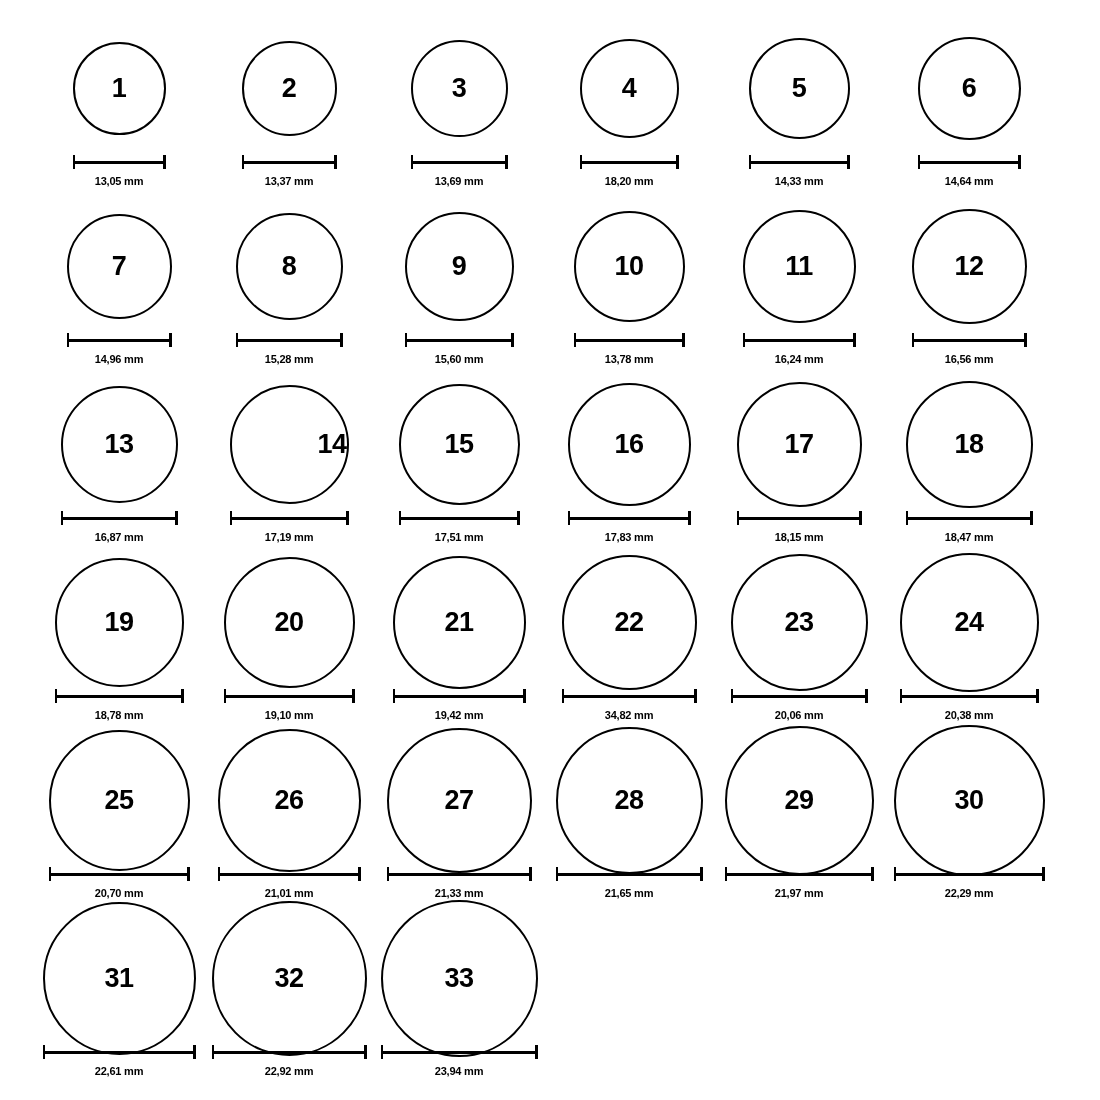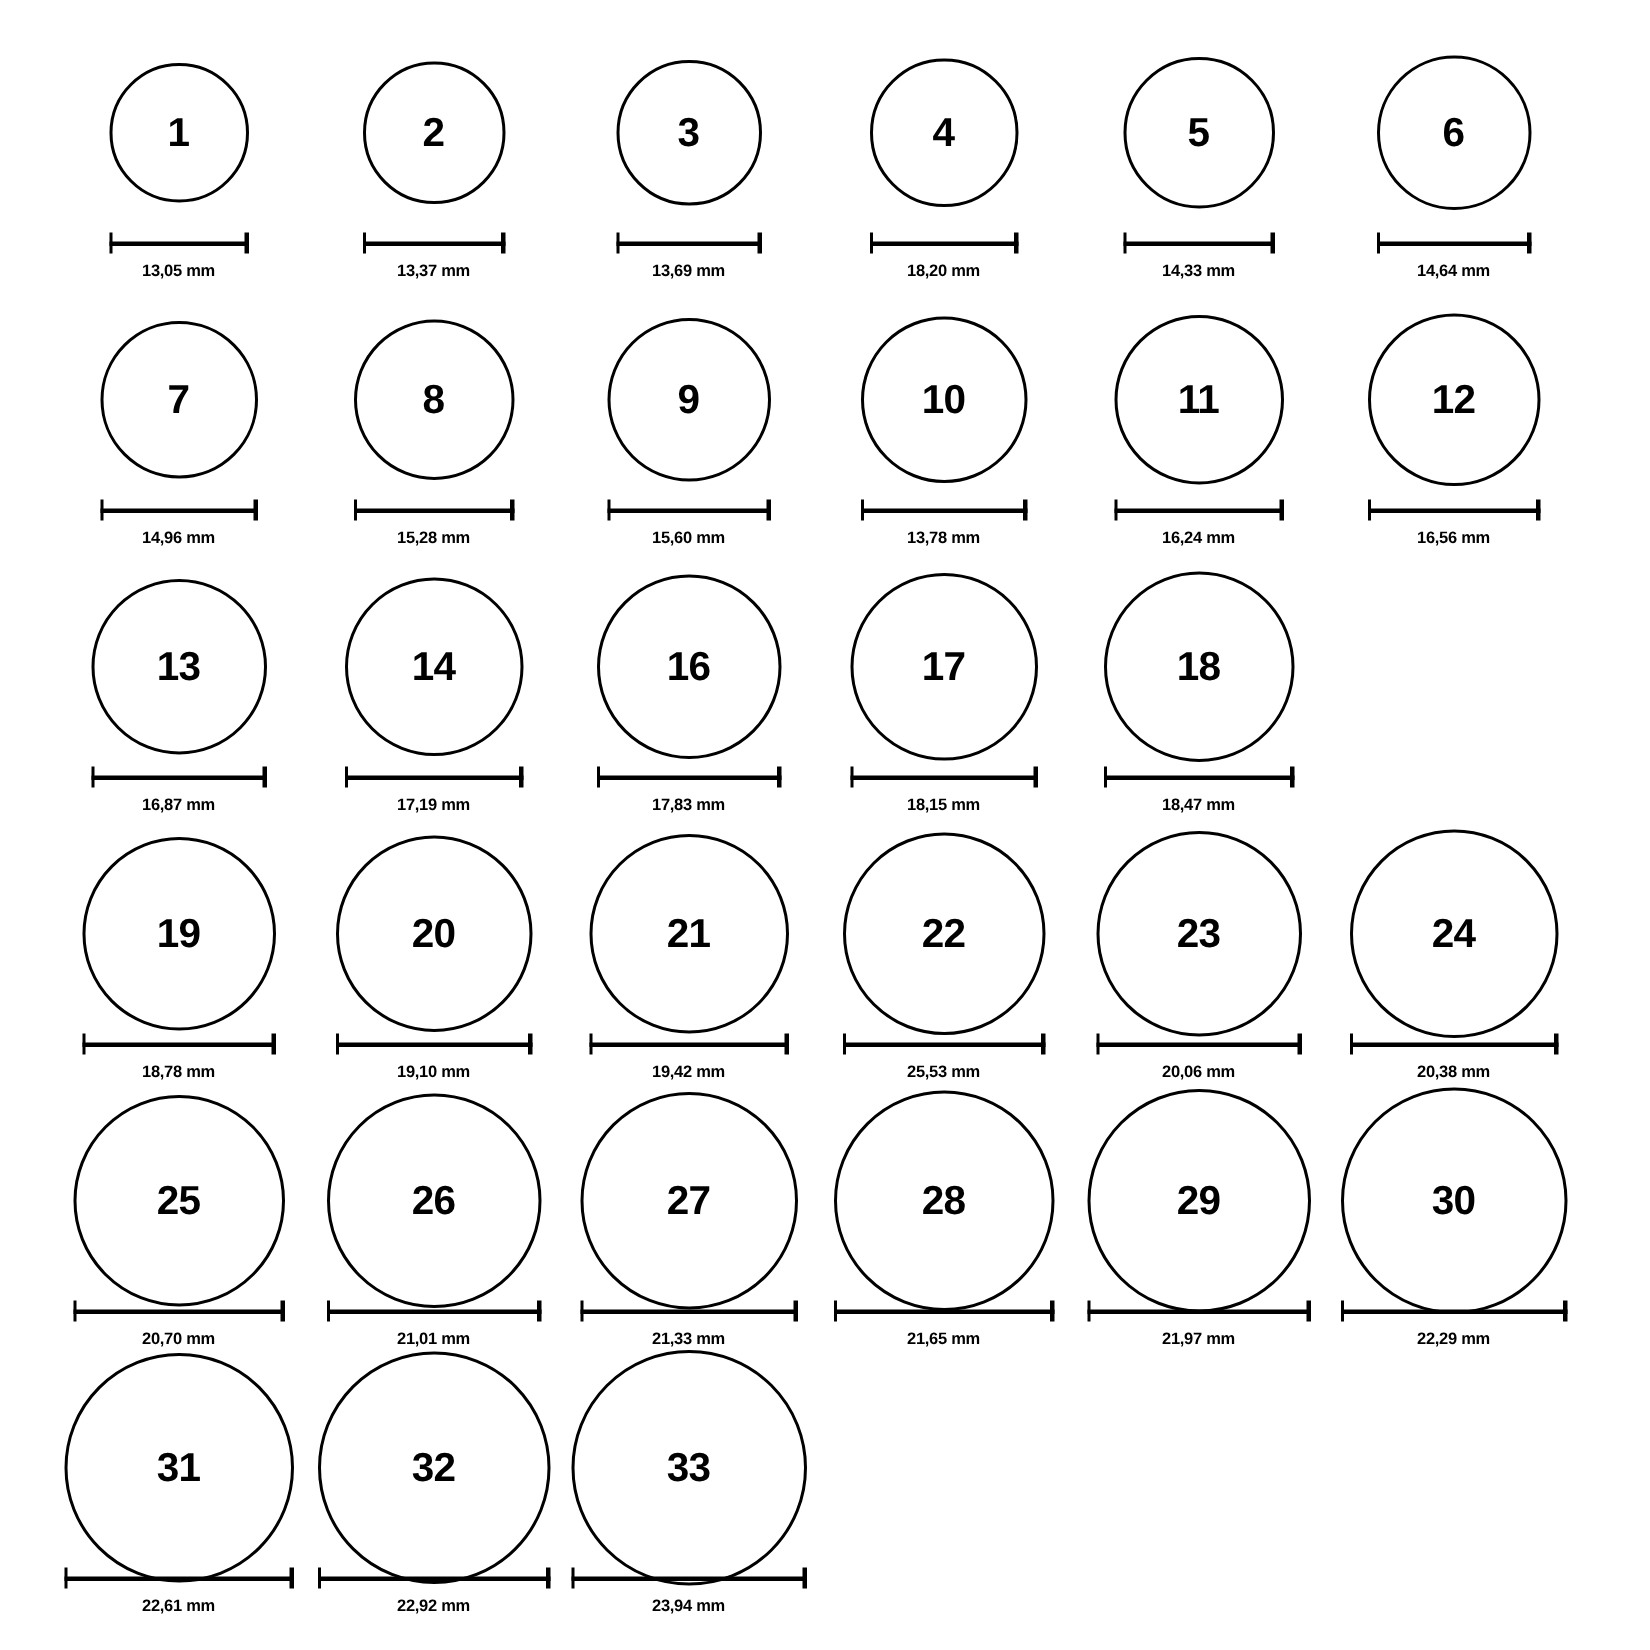--- a/index.html
+++ b/index.html
@@ -259,30 +259,43 @@
         </div>
         <div class="bar-wrap" style="width: 117px;">
           <div class="bar"></div>
           <div class="tick left"></div>
           <div class="tick right"></div>
         </div>
         <div class="mm">16,87 mm</div>
       </div>
       <div class="cell">
         <div class="circle-wrap">
-          <div class="circle" style="width: 119px; height: 119px;">
+          <div class="circle" style="width: 119px; height: 119px; justify-content: flex-end;">
             <span class="num">14</span>
           </div>
         </div>
         <div class="bar-wrap" style="width: 119px;">
           <div class="bar"></div>
           <div class="tick left"></div>
           <div class="tick right"></div>
         </div>
         <div class="mm">17,19 mm</div>
+      </div>
+      <div class="cell">
+        <div class="circle-wrap">
+          <div class="circle" style="width: 121px; height: 121px;">
+            <span class="num">15</span>
+          </div>
+        </div>
+        <div class="bar-wrap" style="width: 121px;">
+          <div class="bar"></div>
+          <div class="tick left"></div>
+          <div class="tick right"></div>
+        </div>
+        <div class="mm">17,51 mm</div>
       </div>
       <div class="cell">
         <div class="circle-wrap">
           <div class="circle" style="width: 123px; height: 123px;">
             <span class="num">16</span>
           </div>
         </div>
         <div class="bar-wrap" style="width: 123px;">
           <div class="bar"></div>
           <div class="tick left"></div>
@@ -361,21 +374,21 @@
         <div class="circle-wrap">
           <div class="circle" style="width: 135px; height: 135px;">
             <span class="num">22</span>
           </div>
         </div>
         <div class="bar-wrap" style="width: 135px;">
           <div class="bar"></div>
           <div class="tick left"></div>
           <div class="tick right"></div>
         </div>
-        <div class="mm">25,53 mm</div>
+        <div class="mm">34,82 mm</div>
       </div>
       <div class="cell">
         <div class="circle-wrap">
           <div class="circle" style="width: 137px; height: 137px;">
             <span class="num">23</span>
           </div>
         </div>
         <div class="bar-wrap" style="width: 137px;">
           <div class="bar"></div>
           <div class="tick left"></div>

